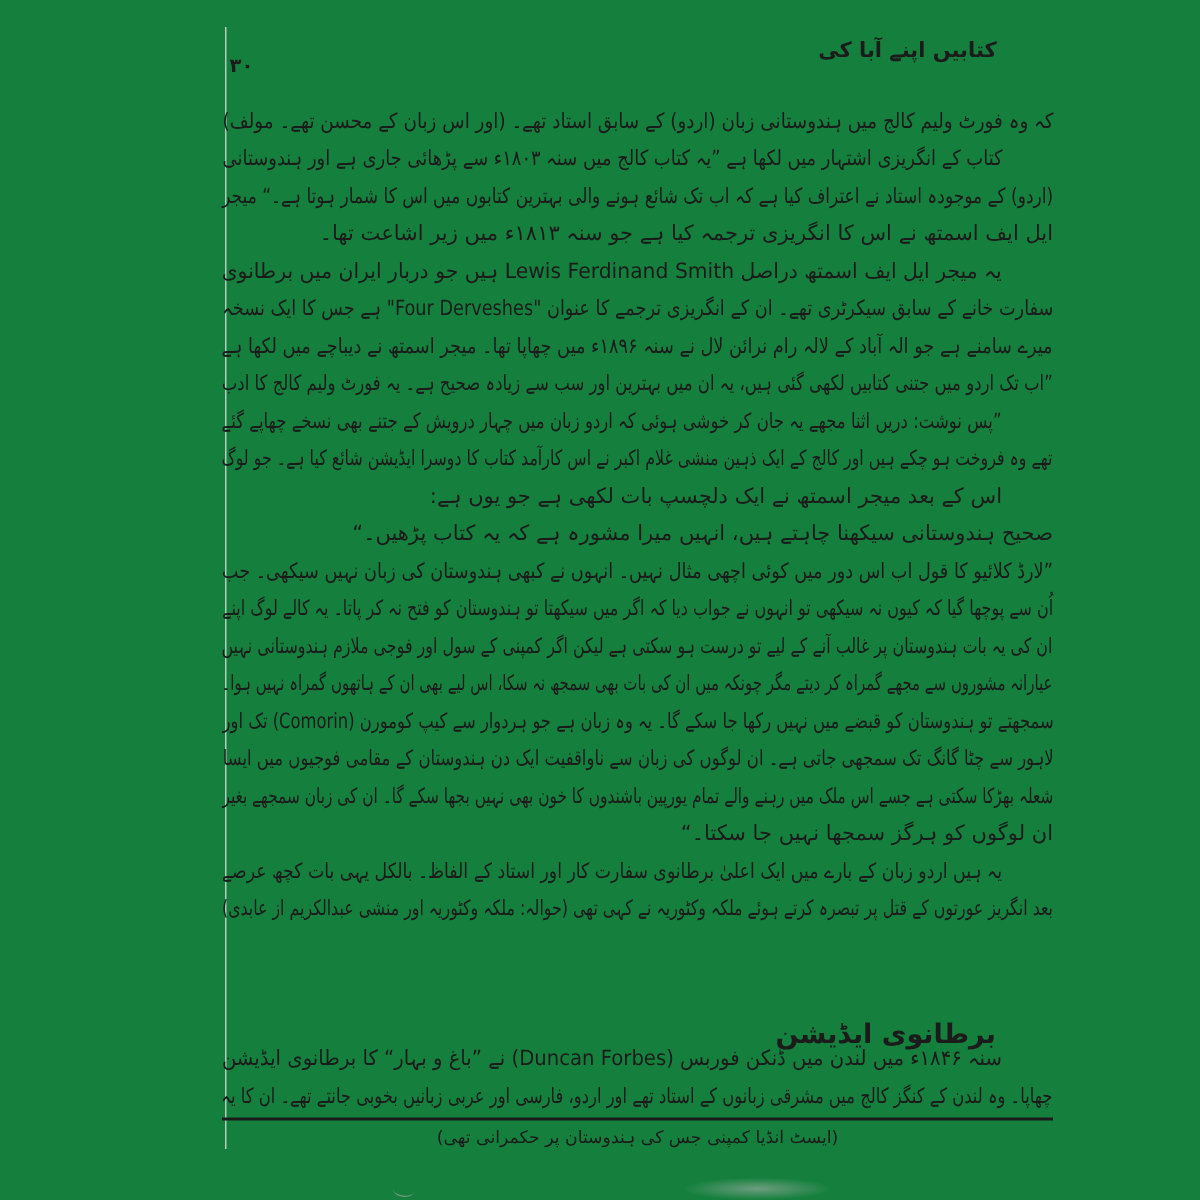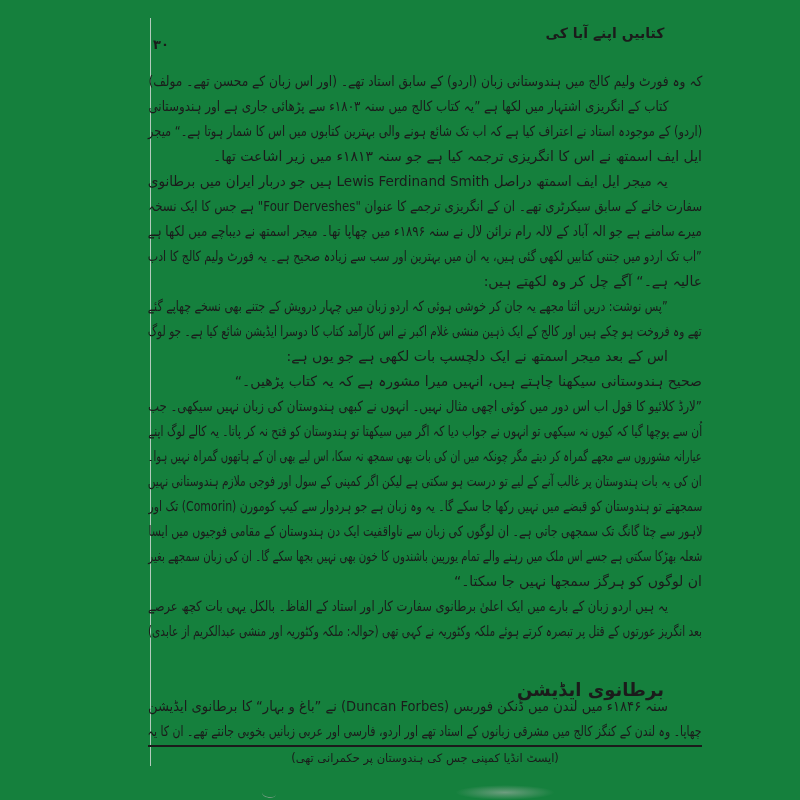--- a/index.html
+++ b/index.html
@@ -80,29 +80,28 @@
 
   <div class="body-block" id="block1">
       <div class="line"><span class="line-inner" style="transform: scaleX(0.873279);">کہ وہ فورٹ ولیم کالج میں ہندوستانی زبان (اردو) کے سابق استاد تھے۔ (اور اس زبان کے محسن تھے۔ مولف)</span></div>
       <div class="line indent j"><span class="line-inner" style="transform: scaleX(0.851913);">کتاب کے انگریزی اشتہار میں لکھا ہے ”یہ کتاب کالج میں سنہ ۱۸۰۳ء سے پڑھائی جاری ہے اور ہندوستانی</span></div>
       <div class="line j"><span class="line-inner" style="transform: scaleX(0.811016);">(اردو) کے موجودہ استاد نے اعتراف کیا ہے کہ اب تک شائع ہونے والی بہترین کتابوں میں اس کا شمار ہوتا ہے۔“ میجر</span></div>
       <div class="line"><span class="line-inner" style="transform: none;">ایل ایف اسمتھ نے اس کا انگریزی ترجمہ کیا ہے جو سنہ ۱۸۱۳ء میں زیر اشاعت تھا۔</span></div>
       <div class="line indent j"><span class="line-inner" style="transform: scaleX(0.968709);">یہ میجر ایل ایف اسمتھ دراصل ⁨Lewis  Ferdinand  Smith⁩ ہیں جو دربار ایران میں برطانوی</span></div>
       <div class="line j"><span class="line-inner" style="transform: scaleX(0.842946);">سفارت خانے کے سابق سیکرٹری تھے۔ ان کے انگریزی ترجمے کا عنوان ⁨"Four  Derveshes"⁩ ہے جس کا ایک نسخہ</span></div>
       <div class="line j"><span class="line-inner" style="transform: scaleX(0.844854);">میرے سامنے ہے جو الہ آباد کے لالہ رام نرائن لال نے سنہ ۱۸۹۶ء میں چھاپا تھا۔ میجر اسمتھ نے دیباچے میں لکھا ہے</span></div>
       <div class="line j"><span class="line-inner" style="transform: scaleX(0.787141);">”اب تک اردو میں جتنی کتابیں لکھی گئی ہیں، یہ ان میں بہترین اور سب سے زیادہ صحیح ہے۔ یہ فورٹ ولیم کالج کا ادب</span></div>
-      <div class="line"><span class="line-inner" style="transform: none;">عالیہ ہے۔“ آگے چل کر وہ لکھتے ہیں:</span></div>
       <div class="line indent j"><span class="line-inner" style="transform: scaleX(0.787115);">”پس نوشت: دریں اثنا مجھے یہ جان کر خوشی ہوئی کہ اردو زبان میں چہار درویش کے جتنے بھی نسخے چھاپے گئے</span></div>
       <div class="line j"><span class="line-inner" style="transform: scaleX(0.754094);">تھے وہ فروخت ہو چکے ہیں اور کالج کے ایک ذہین منشی غلام اکبر نے اس کارآمد کتاب کا دوسرا ایڈیشن شائع کیا ہے۔ جو لوگ</span></div>
       <div class="line indent"><span class="line-inner" style="transform: none;">اس کے بعد میجر اسمتھ نے ایک دلچسپ بات لکھی ہے جو یوں ہے:</span></div>
       <div class="line"><span class="line-inner" style="transform: none;">صحیح ہندوستانی سیکھنا چاہتے ہیں، انہیں میرا مشورہ ہے کہ یہ کتاب پڑھیں۔“</span></div>
       <div class="line j"><span class="line-inner" style="transform: scaleX(0.840807);">”لارڈ کلائیو کا قول اب اس دور میں کوئی اچھی مثال نہیں۔ انہوں نے کبھی ہندوستان کی زبان نہیں سیکھی۔ جب</span></div>
       <div class="line j"><span class="line-inner" style="transform: scaleX(0.760858);">اُن سے پوچھا گیا کہ کیوں نہ سیکھی تو انہوں نے جواب دیا کہ اگر میں سیکھتا تو ہندوستان کو فتح نہ کر پاتا۔ یہ کالے لوگ اپنے</span></div>
+      <div class="line j"><span class="line-inner" style="transform: scaleX(0.757186);">ان کی یہ بات ہندوستان پر غالب آنے کے لیے تو درست ہو سکتی ہے لیکن اگر کمپنی کے سول اور فوجی ملازم ہندوستانی نہیں</span></div>
       <div class="line j"><span class="line-inner" style="transform: scaleX(0.712397);">عیارانہ مشوروں سے مجھے گمراہ کر دیتے مگر چونکہ میں ان کی بات بھی سمجھ نہ سکا، اس لیے بھی ان کے ہاتھوں گمراہ نہیں ہوا۔</span></div>
-      <div class="line j"><span class="line-inner" style="transform: scaleX(0.757186);">ان کی یہ بات ہندوستان پر غالب آنے کے لیے تو درست ہو سکتی ہے لیکن اگر کمپنی کے سول اور فوجی ملازم ہندوستانی نہیں</span></div>
       <div class="line j"><span class="line-inner" style="transform: scaleX(0.779801);">سمجھتے تو ہندوستان کو قبضے میں نہیں رکھا جا سکے گا۔ یہ وہ زبان ہے جو ہردوار سے کیپ کومورن ⁨(Comorin)⁩ تک اور</span></div>
       <div class="line j"><span class="line-inner" style="transform: scaleX(0.784199);">لاہور سے چٹا گانگ تک سمجھی جاتی ہے۔ ان لوگوں کی زبان سے ناواقفیت ایک دن ہندوستان کے مقامی فوجیوں میں ایسا</span></div>
       <div class="line j"><span class="line-inner" style="transform: scaleX(0.731579);">شعلہ بھڑکا سکتی ہے جسے اس ملک میں رہنے والے تمام یورپین باشندوں کا خون بھی نہیں بجھا سکے گا۔ ان کی زبان سمجھے بغیر</span></div>
       <div class="line"><span class="line-inner" style="transform: none;">ان لوگوں کو ہرگز سمجھا نہیں جا سکتا۔“</span></div>
       <div class="line indent j"><span class="line-inner" style="transform: scaleX(0.822825);">یہ ہیں اردو زبان کے بارے میں ایک اعلیٰ برطانوی سفارت کار اور استاد کے الفاظ۔ بالکل یہی بات کچھ عرصے</span></div>
       <div class="line"><span class="line-inner" style="transform: scaleX(0.752733);">بعد انگریز عورتوں کے قتل پر تبصرہ کرتے ہوئے ملکہ وکٹوریہ نے کہی تھی (حوالہ: ملکہ وکٹوریہ اور منشی عبدالکریم از عابدی)</span></div>
     </div>
 
   <div class="section-heading">برطانوی ایڈیشن</div>
 

